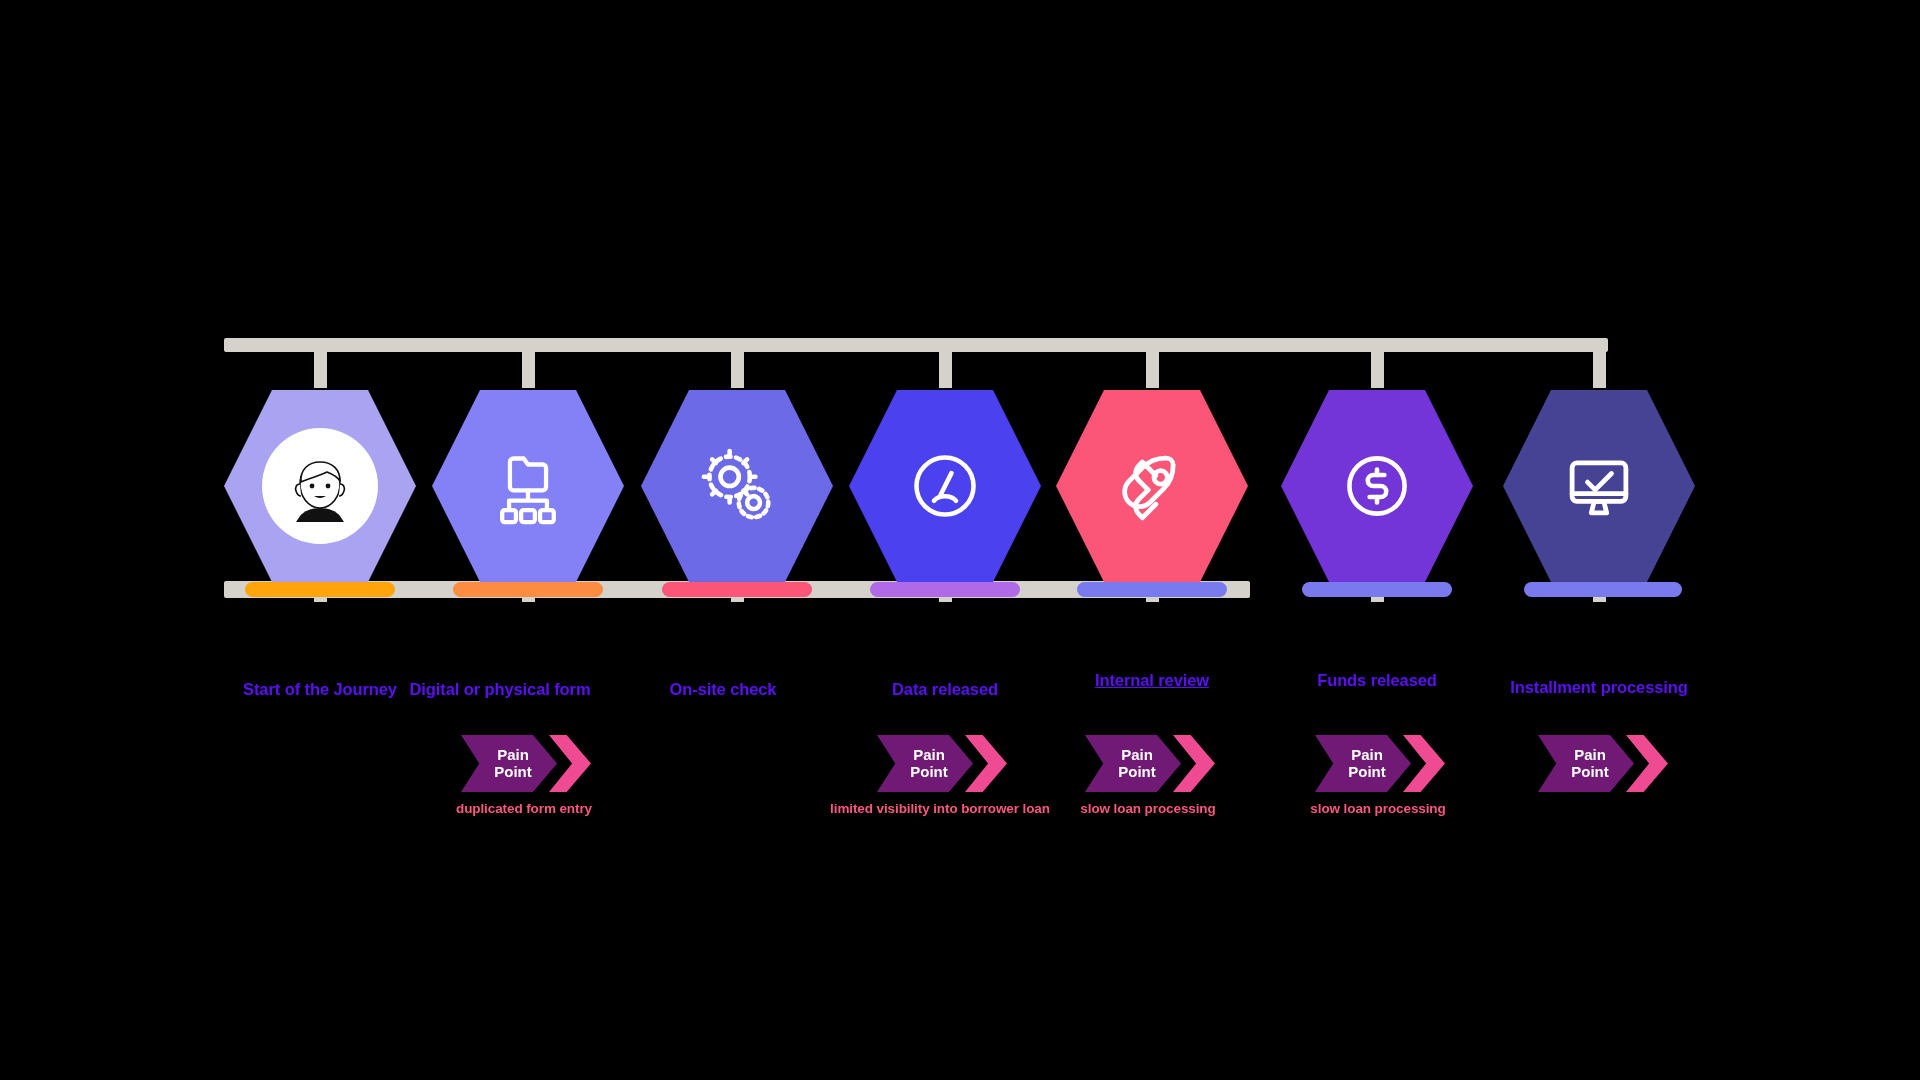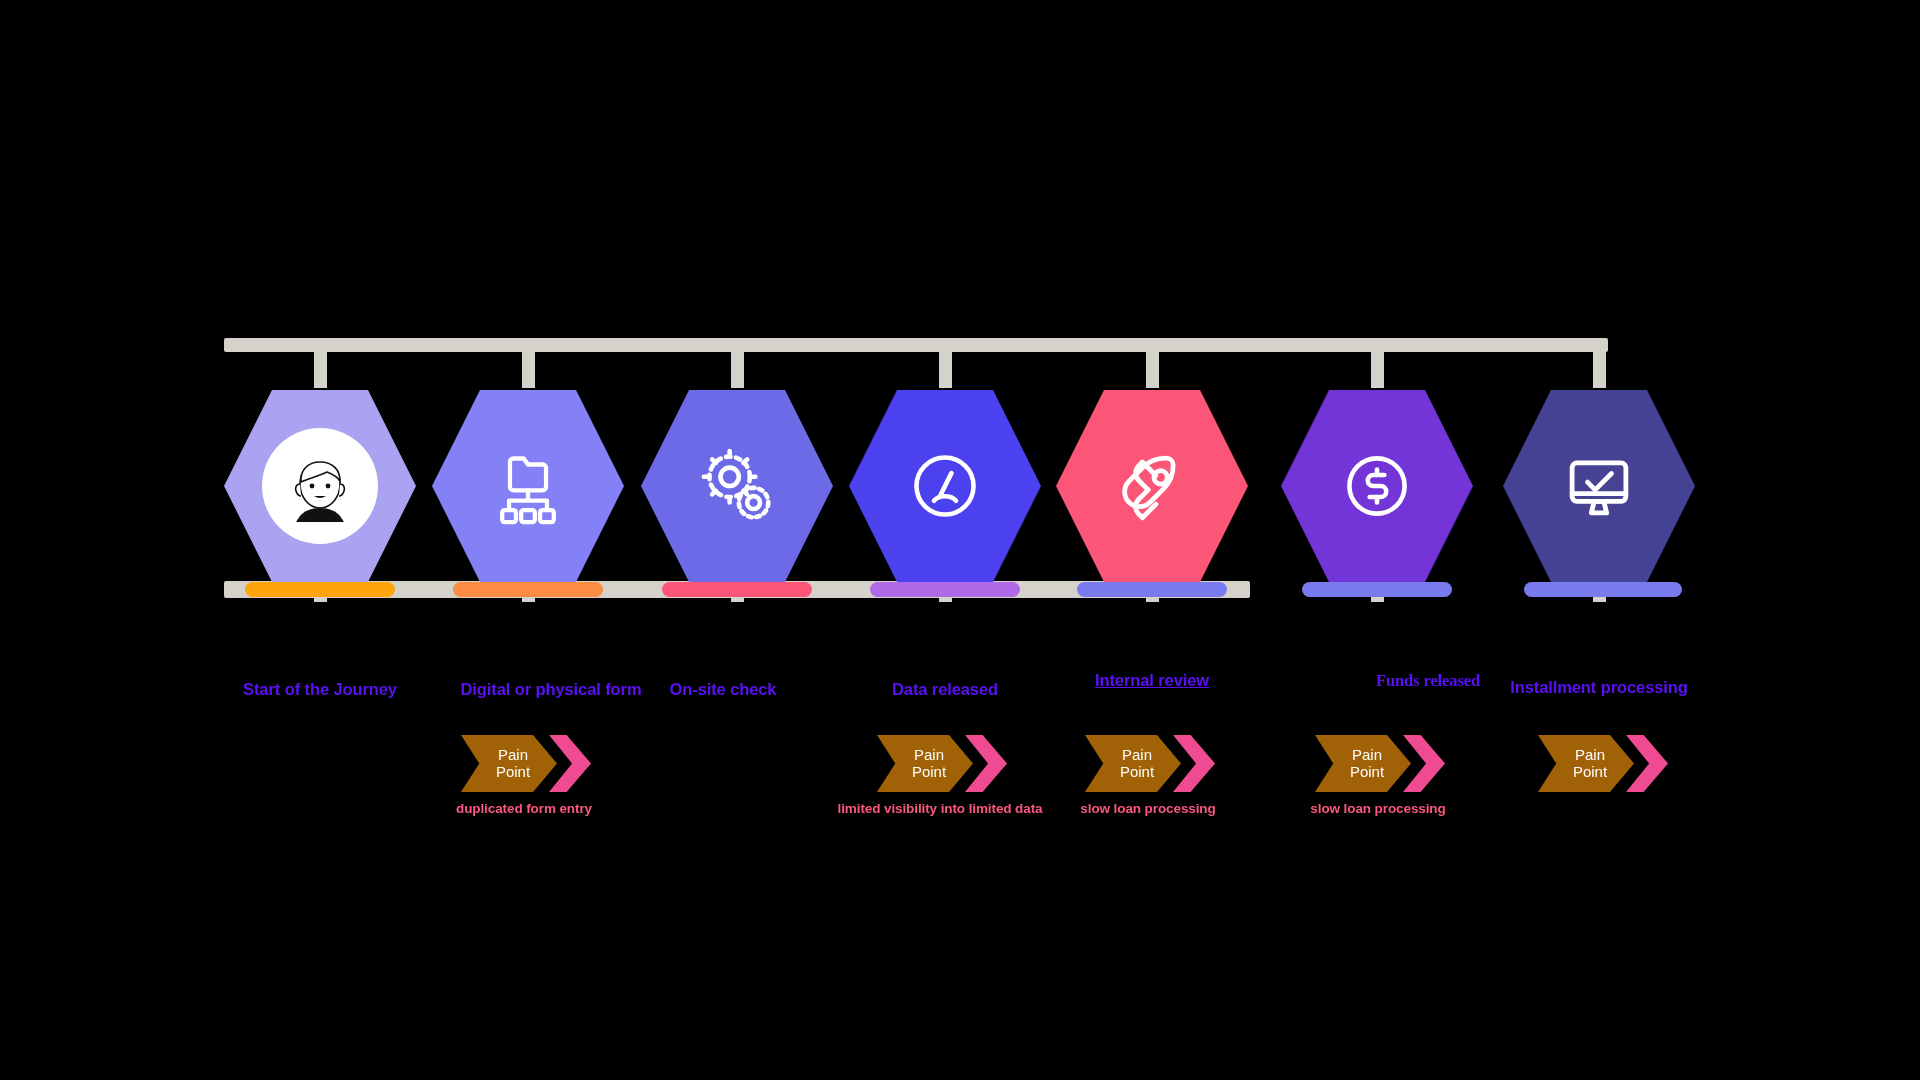--- a/index.html
+++ b/index.html
@@ -101,25 +101,25 @@
     position: relative;
     width: 126px;
     height: 57px;
     margin: 0 auto;
   }
   .pp-arrow {
     position: absolute;
     left: 0; top: 0;
     width: 96px;
     height: 57px;
-    background: #a16207;
+    background: #701a75;
     clip-path: polygon(0% 0%, 75% 0%, 100% 50%, 75% 100%, 0% 100%, 19% 50%);
     color: #ffffff;
     font-size: 15px;
-    font-weight: 400;
+    font-weight: 700;
     line-height: 1.08;
     display: flex;
     flex-direction: column;
     align-items: center;
     justify-content: center;
     padding-left: 8px;
     box-sizing: border-box;
     text-align: center;
   }
   .pp-chev {
@@ -256,25 +256,25 @@
       <div class="seg" style="background: rgb(255, 164, 10); left: 245px; width: 150px;"></div>
       <div class="seg" style="background: rgb(251, 140, 65); left: 453px; width: 150px;"></div>
       <div class="seg" style="background: rgb(251, 85, 120); left: 662px; width: 150px;"></div>
       <div class="seg" style="background: rgb(176, 106, 232); left: 870px; width: 150px;"></div>
       <div class="seg" style="background: rgb(122, 122, 239); left: 1077px; width: 150px;"></div>
       <div class="seg" style="background: rgb(122, 122, 239); left: 1302px; width: 150px;"></div>
       <div class="seg" style="background: rgb(122, 122, 239); left: 1524px; width: 158px;"></div>
     </div>
   <div id="labels">
       <div class="stage-label" style="left: 320px; top: 680px;">Start of the Journey</div>
-      <div class="stage-label" style="left: 551px; top: 680px;">Digital or physical form</div>
+      <div class="stage-label" style="left: 500px; top: 680px;">Digital or physical form</div>
       <div class="stage-label" style="left: 723px; top: 680px;">On-site check</div>
       <div class="stage-label" style="left: 945px; top: 680px;">Data released</div>
       <div class="stage-label" style="left: 1152px; top: 671px; text-decoration: underline;">Internal review</div>
-      <div class="stage-label" style="left: 1428px; top: 671px; font-family: Liberation Serif, serif;">Funds released</div>
+      <div class="stage-label" style="left: 1377px; top: 671px;">Funds released</div>
       <div class="stage-label" style="left: 1599px; top: 678px;">Installment processing</div>
     </div>
   <div id="painpoints">
       <div class="pp-group" style="left: 524px; top: 735px; width: 320px; margin-left: 0px;">
         <div class="pp-badge">
           <div class="pp-arrow">
             <span>Pain</span>
             <span>Point</span>
           </div>
           <div class="pp-chev"></div>
@@ -282,21 +282,21 @@
         <div class="pp-desc">duplicated form entry</div>
       </div>
       <div class="pp-group" style="left: 940px; top: 735px; width: 320px; margin-left: 0px;">
         <div class="pp-badge">
           <div class="pp-arrow">
             <span>Pain</span>
             <span>Point</span>
           </div>
           <div class="pp-chev"></div>
         </div>
-        <div class="pp-desc">limited visibility into limited data</div>
+        <div class="pp-desc">limited visibility into borrower loan</div>
       </div>
       <div class="pp-group" style="left: 1148px; top: 735px; width: 320px; margin-left: 0px;">
         <div class="pp-badge">
           <div class="pp-arrow">
             <span>Pain</span>
             <span>Point</span>
           </div>
           <div class="pp-chev"></div>
         </div>
         <div class="pp-desc">slow loan processing</div>

